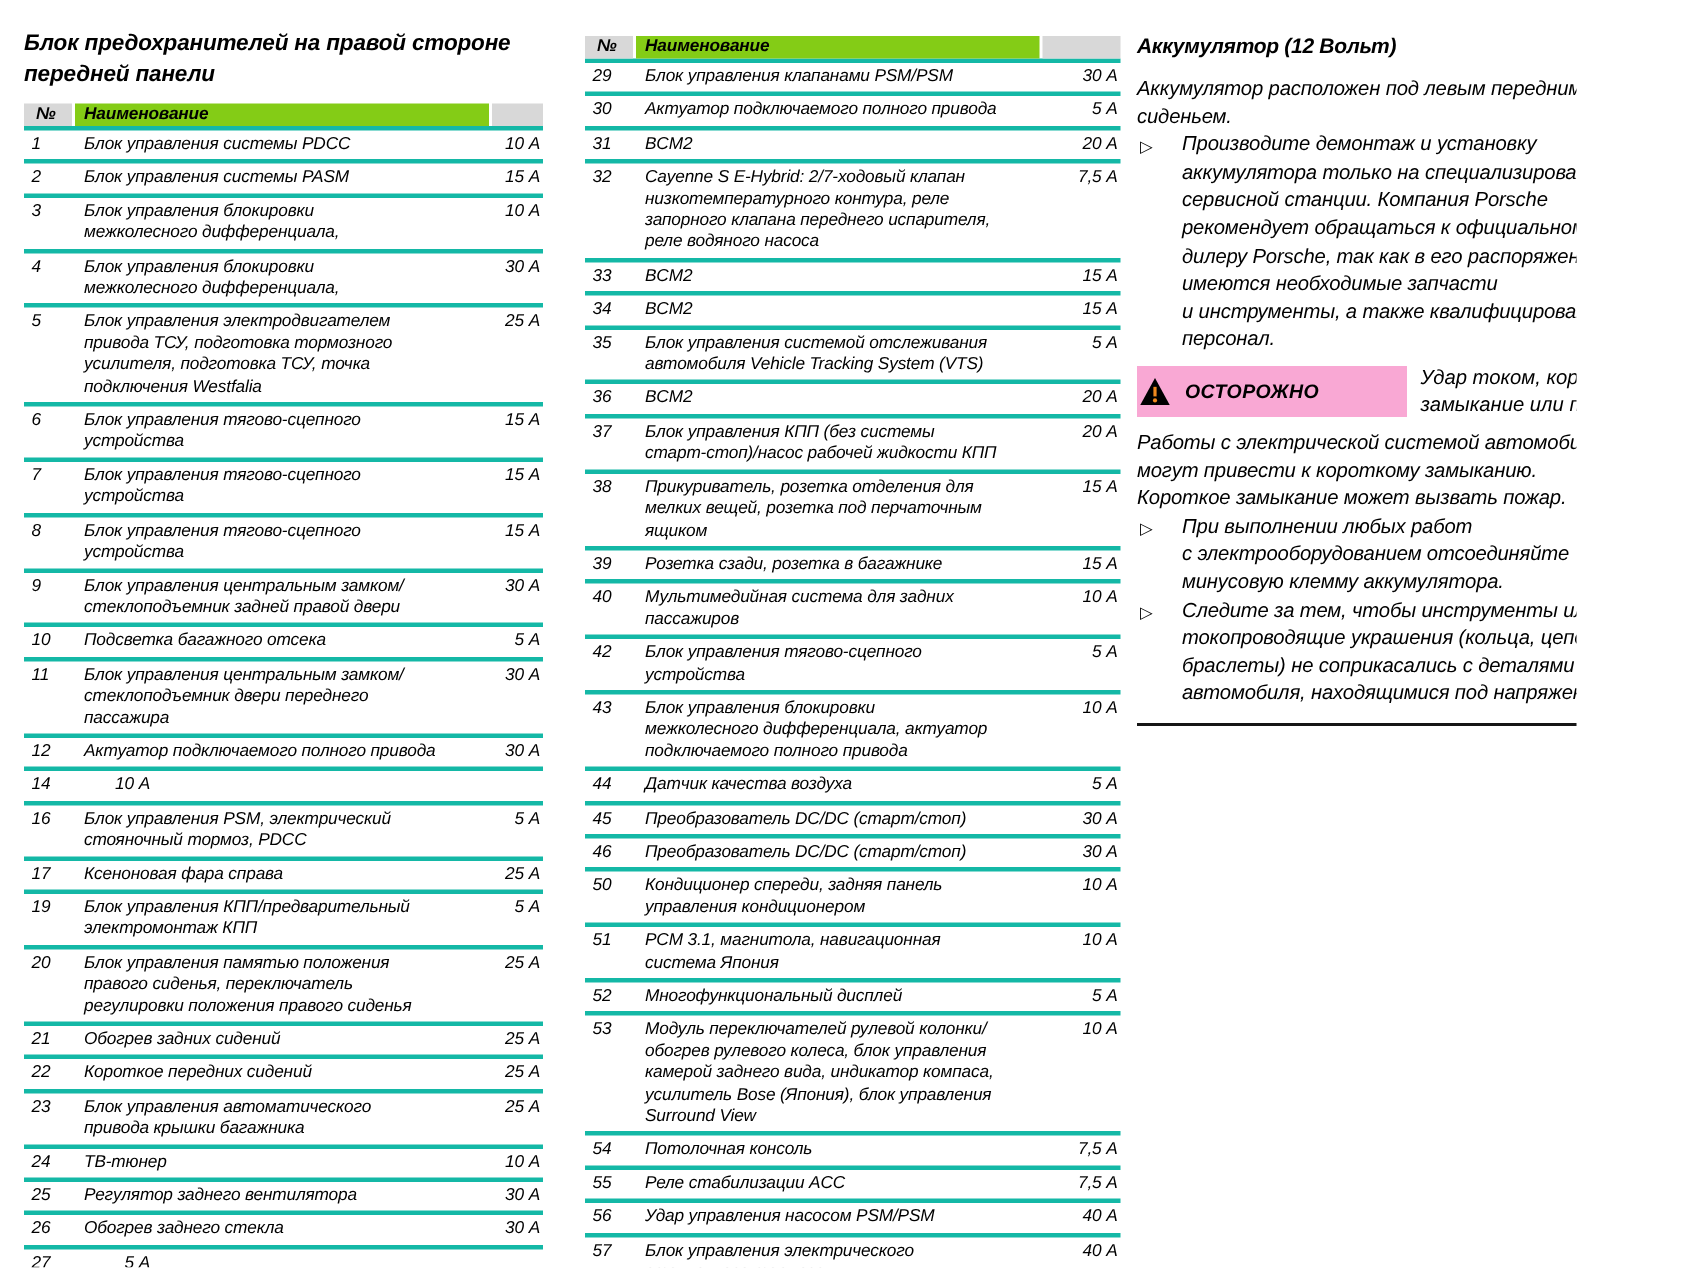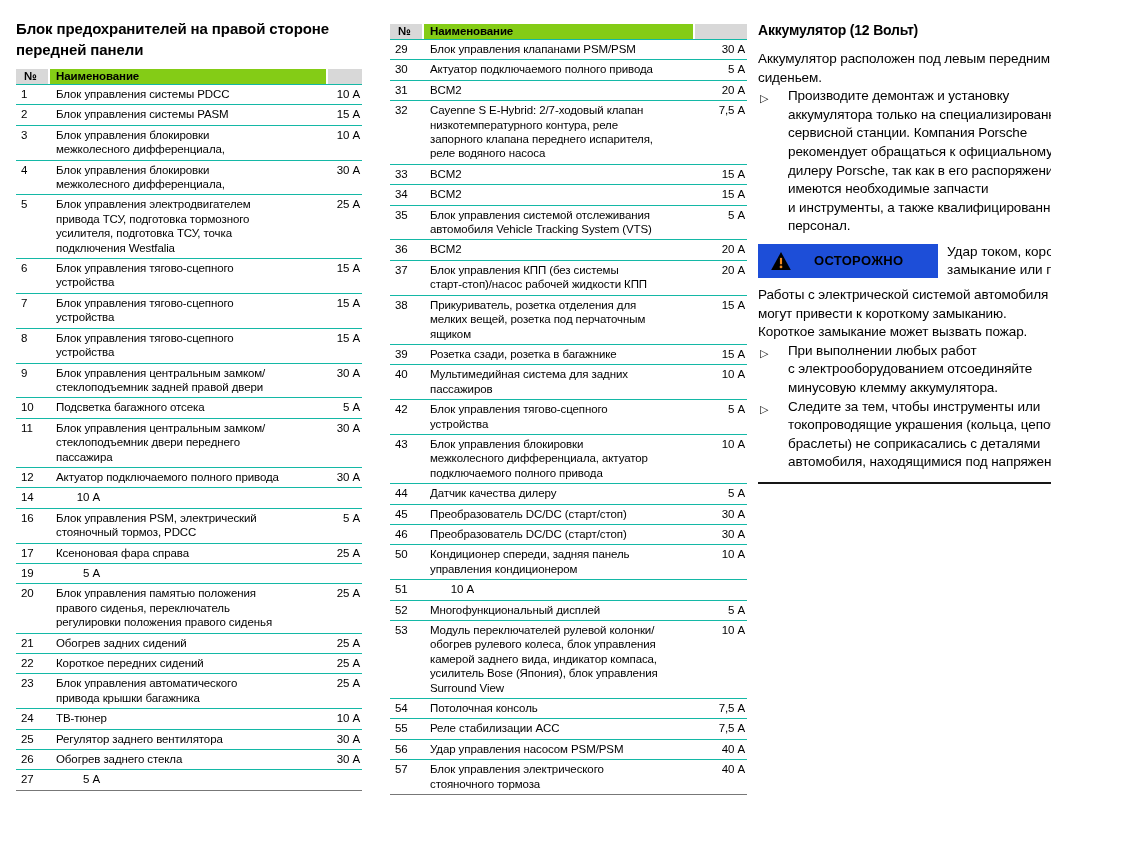--- a/index.html
+++ b/index.html
@@ -1,50 +1,50 @@
 <!DOCTYPE html>
 <html><head>
 <meta charset="utf-8">
 <style>
   * { margin:0; padding:0; box-sizing:border-box; }
   html,body { background:#ffffff; }
   body { font-family:"Liberation Sans","DejaVu Sans",sans-serif; color:#000; }
-  .page { position:relative; width:1051px; height:845px; background:#fff; overflow:hidden; }
+  .page { position:relative; width:1051px; height:845px; background:#fff; overflow:hidden;font-style:italic; }
 
   .col { position:absolute; top:0; }
   .col1 { left:16px;  top:18px; width:346px; }
   .col2 { left:390px; top:24px; width:357px; }
   .col3 { left:758px; top:18px; width:362px; }
 
   
   .table-title { font-size:15px; font-weight:bold; line-height:21px; white-space:pre-line; margin-bottom:9px; letter-spacing:-0.1px; }
 
   .ftable { width:100%; border-bottom:1px solid #777; font-size:11.5px; line-height:14.4px; letter-spacing:-0.1px; }
   .thead { display:flex; height:15px; align-items:center; font-weight:bold; }
   .hnum  { background:#d8d8d8; width:32px; height:15px; padding-left:8px; display:flex; align-items:center; flex:none; }
   .hname { background:#84cc16; flex:1; height:15px; margin-left:2px; padding-left:6px; display:flex; align-items:center; }
   .hamp  { background:#d8d8d8; width:34px; height:15px; margin-left:2px; flex:none; }
   .ftable--wideamp .hamp { width:52px; }
 
-  .trow { display:flex; border-top:1px solid #14b8a6; padding:2px 0 3px; }
+  .trow { display:flex; border-top:3px solid #14b8a6; padding:2px 0 3px; }
   .tnum { width:40px; padding-left:5px; flex:none; }
   .tname{ flex:1; white-space:pre-line; padding-right:4px; }
   .tamp { width:46px; flex:none; text-align:right; padding-right:2px; }
 
   
   .battery-title { font-size:14px; font-weight:bold; line-height:24px; margin-bottom:8px; letter-spacing:-0.2px; }
   .body-text { font-size:13.5px; line-height:18.6px; letter-spacing:-0.1px; }
   .pre { white-space:pre-line; }
 
   .bullet { display:flex; }
   .bmark { width:30px; flex:none; font-size:11px; padding-top:2px; padding-left:2px; }
   .btext { flex:1; }
 
   .warnbox { display:flex; align-items:center; margin:7px 0; }
-  .warnlabel { width:180px; height:34px; background:#1d4ed8; display:flex; align-items:center; gap:23px; padding-left:13px; flex:none; }
+  .warnlabel { width:180px; height:34px; background:#f9a8d4; display:flex; align-items:center; gap:10px; padding-left:2px; flex:none; }
   .warnlabel .wtext { font-weight:bold; font-size:13px; letter-spacing:.3px; }
   .warntitle { margin-left:9px; font-size:13.5px; line-height:18px; }
 
   .endrule { border:none; border-top:2px solid #161616; margin-top:10px; }
 </style>
 </head>
 <body>
 
 <div class="page">
 
@@ -139,20 +139,22 @@
 стояночный тормоз, PDCC</span>
             <span class="tamp">5 А</span>
           </div>
           <div class="trow">
             <span class="tnum">17</span>
             <span class="tname">Ксеноновая фара справа</span>
             <span class="tamp">25 А</span>
           </div>
           <div class="trow">
             <span class="tnum">19</span>
+            <span class="tname">Блок управления КПП/предварительный
+электромонтаж КПП</span>
             <span class="tamp">5 А</span>
           </div>
           <div class="trow">
             <span class="tnum">20</span>
             <span class="tname">Блок управления памятью положения
 правого сиденья, переключатель
 регулировки положения правого сиденья</span>
             <span class="tamp">25 А</span>
           </div>
           <div class="trow">
@@ -278,41 +280,43 @@
           </div>
           <div class="trow">
             <span class="tnum">43</span>
             <span class="tname">Блок управления блокировки
 межколесного дифференциала, актуатор
 подключаемого полного привода</span>
             <span class="tamp">10 А</span>
           </div>
           <div class="trow">
             <span class="tnum">44</span>
-            <span class="tname">Датчик качества дилеру</span>
+            <span class="tname">Датчик качества воздуха</span>
             <span class="tamp">5 А</span>
           </div>
           <div class="trow">
             <span class="tnum">45</span>
             <span class="tname">Преобразователь DC/DC (старт/стоп)</span>
             <span class="tamp">30 А</span>
           </div>
           <div class="trow">
             <span class="tnum">46</span>
             <span class="tname">Преобразователь DC/DC (старт/стоп)</span>
             <span class="tamp">30 А</span>
           </div>
           <div class="trow">
             <span class="tnum">50</span>
             <span class="tname">Кондиционер спереди, задняя панель
 управления кондиционером</span>
             <span class="tamp">10 А</span>
           </div>
           <div class="trow">
             <span class="tnum">51</span>
+            <span class="tname">PCM 3.1, магнитола, навигационная
+система Япония</span>
             <span class="tamp">10 А</span>
           </div>
           <div class="trow">
             <span class="tnum">52</span>
             <span class="tname">Многофункциональный дисплей</span>
             <span class="tamp">5 А</span>
           </div>
           <div class="trow">
             <span class="tnum">53</span>
             <span class="tname">Модуль переключателей рулевой колонки/

